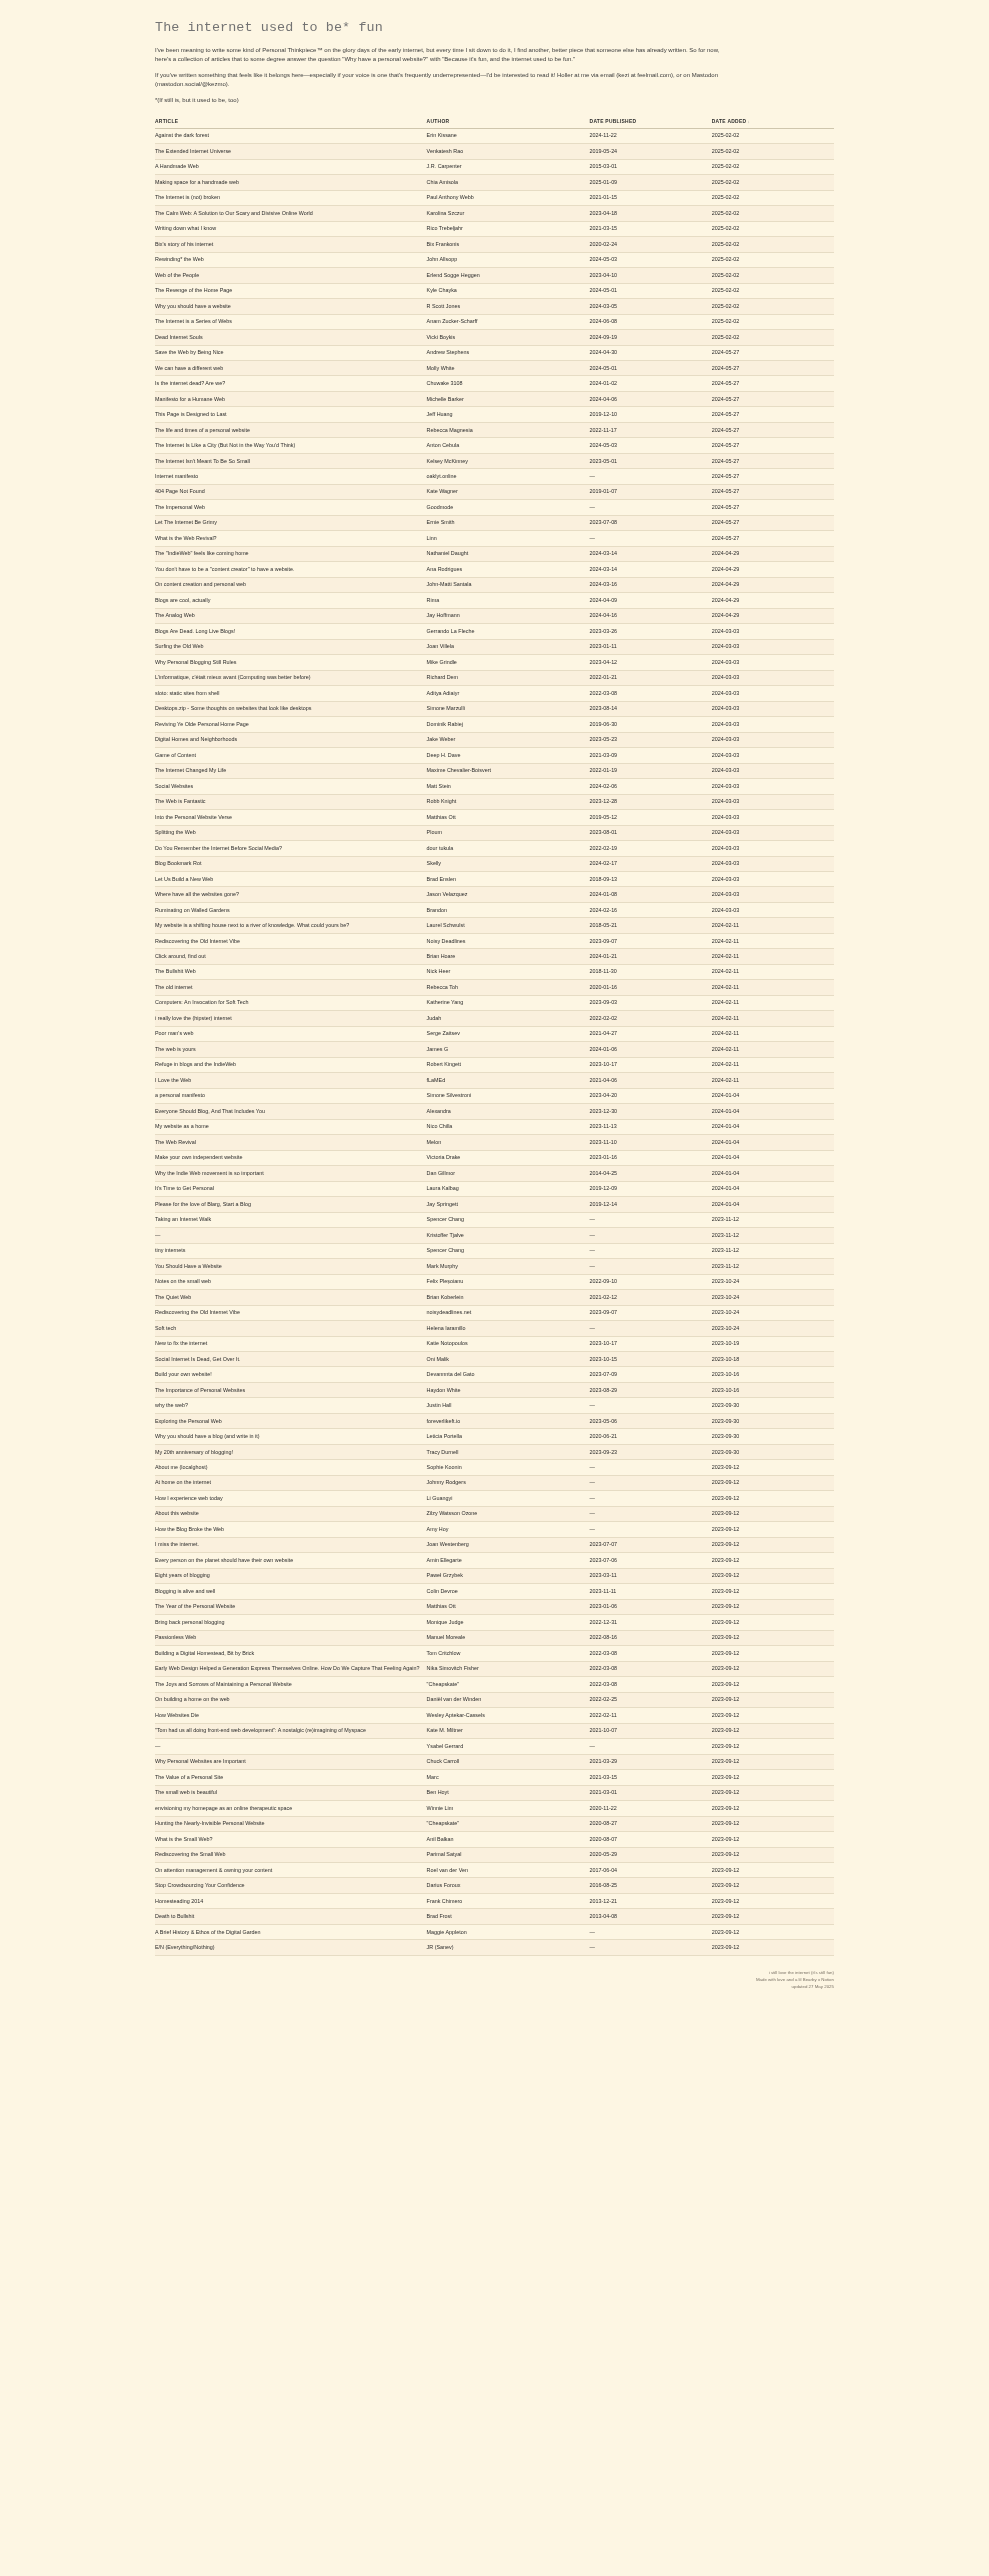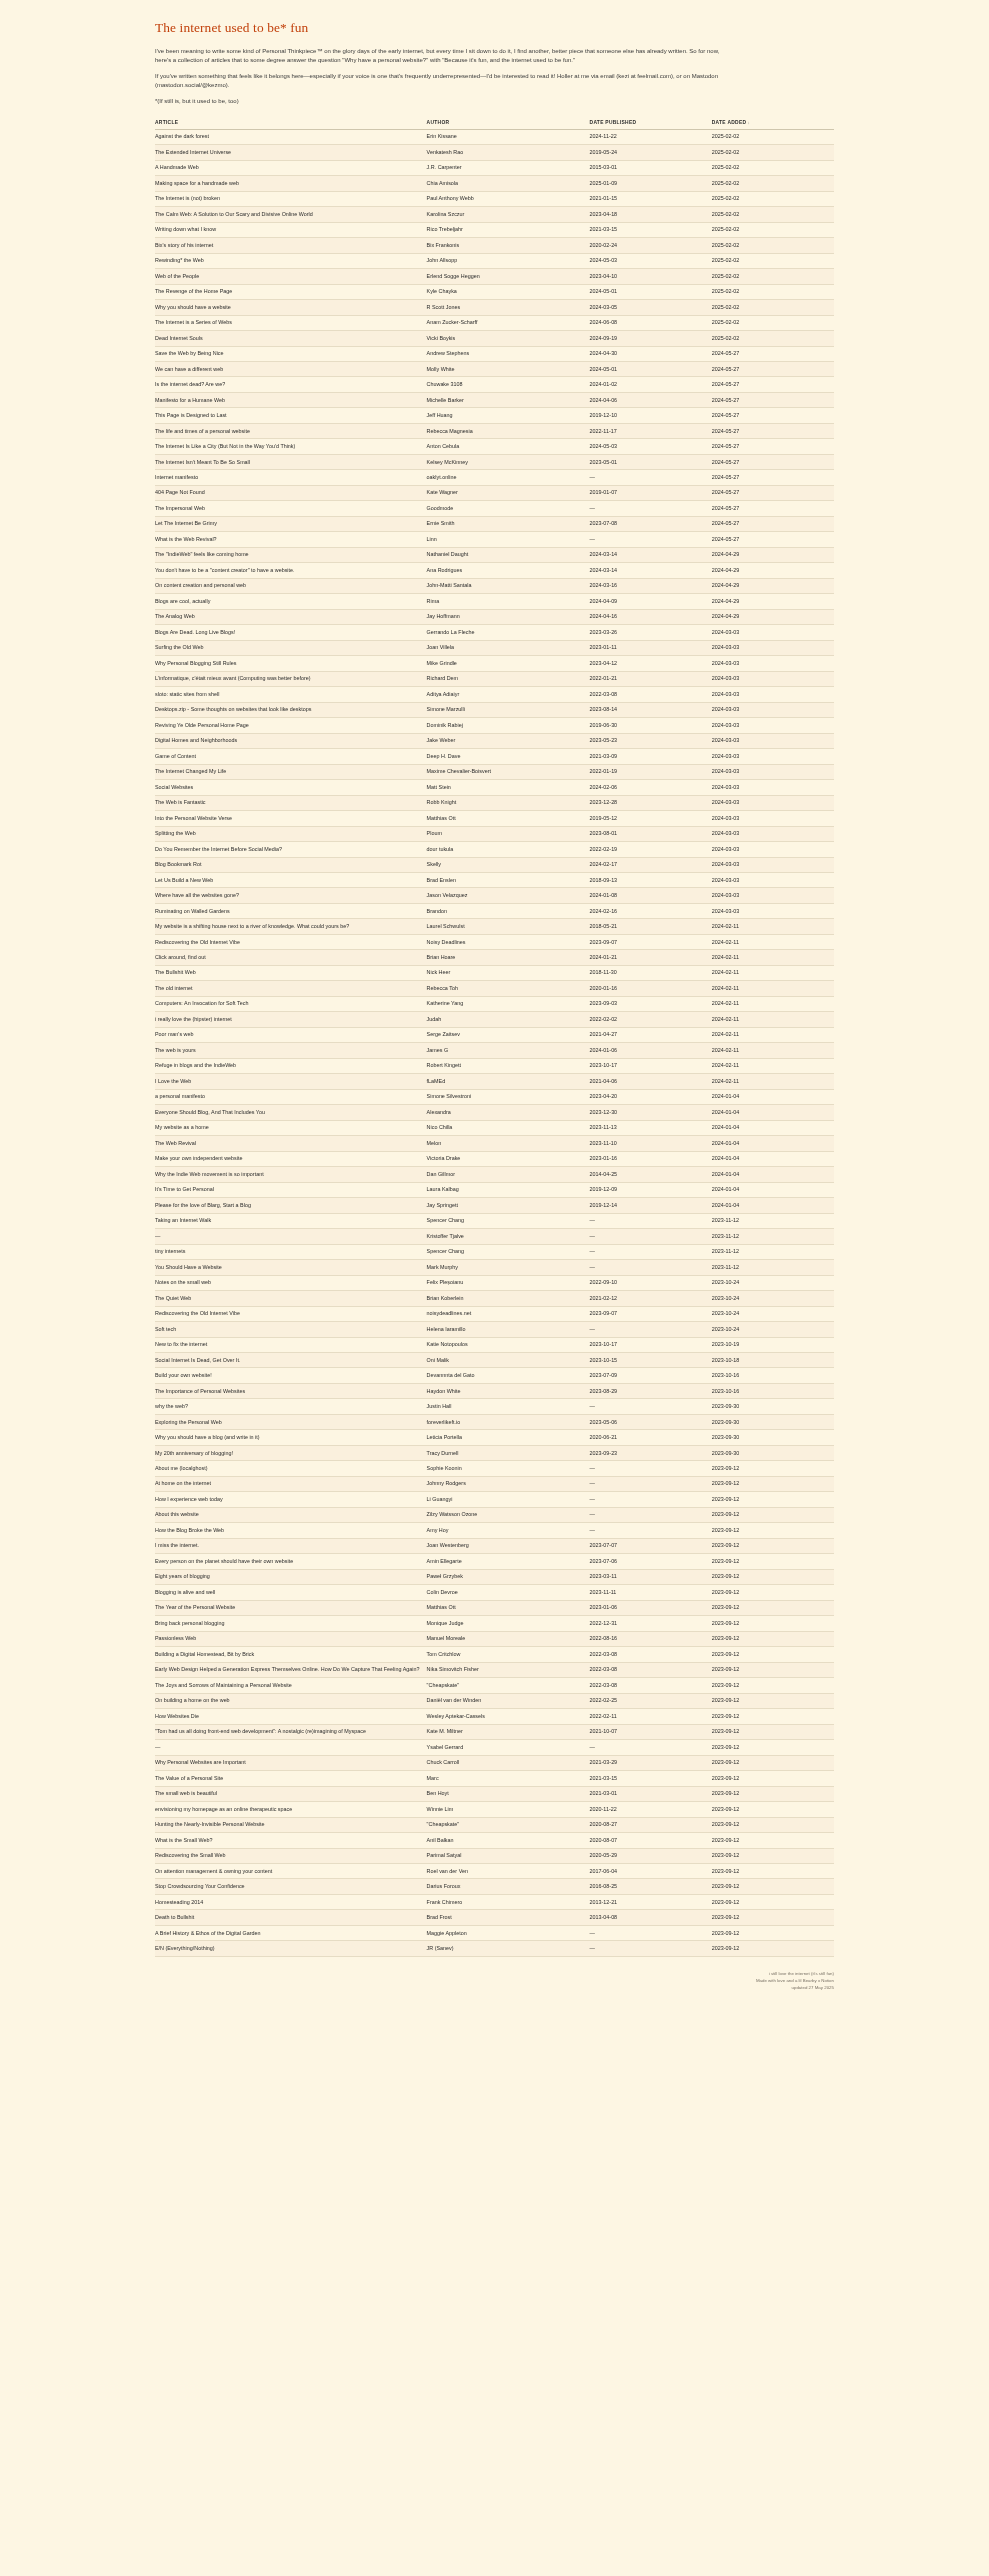--- a/index.html
+++ b/index.html
@@ -12,24 +12,24 @@
     color: #2b2b2b;
     width: 989px;
   }
   .page {
     width: 989px;
     box-sizing: border-box;
     padding: 17.5px 155px 15.5px 155px;
     background: #fdf6e3;
   }
   h1.site-title {
-    font-family: Liberation Serif, serif;
+    font-family: Liberation Mono, monospace;
     font-size: 13.4px;
     font-weight: normal;
-    color: #c2410c;
+    color: #737373;
     margin: 2.1px 0 11.3px 0;
     letter-spacing: 0.1px;
   }
   .intro p {
     font-size: 6px;
     line-height: 1.55;
     margin: 0 0 6.7px 0;
     color: #3a3a3a;
     max-width: 582px;
   }

